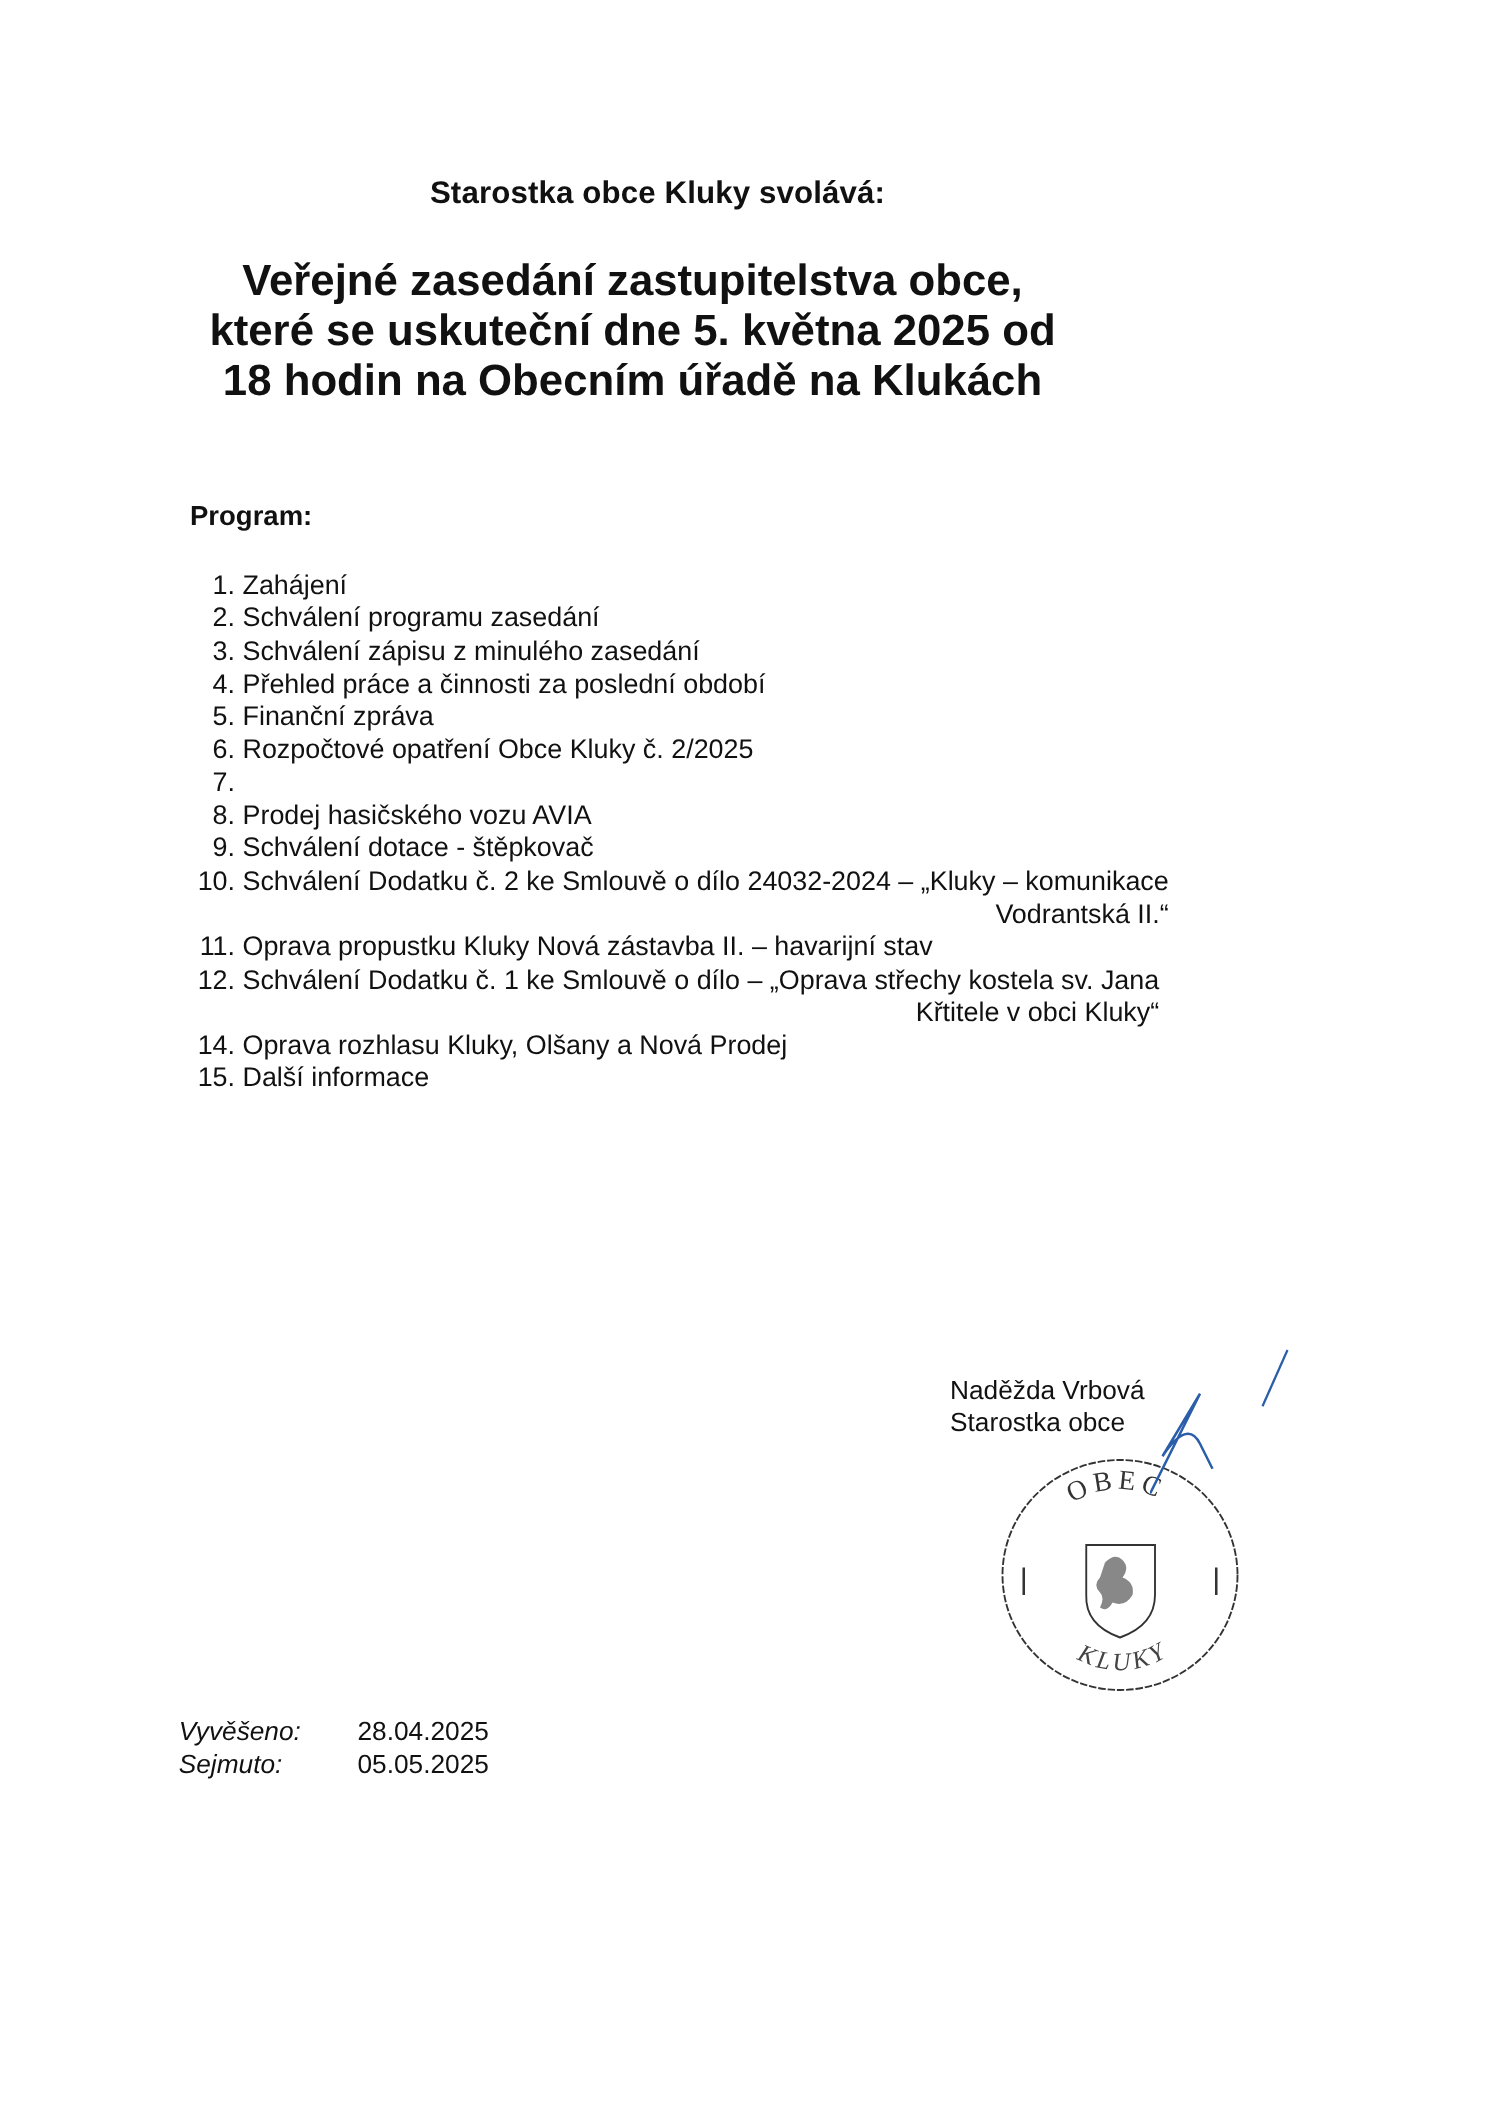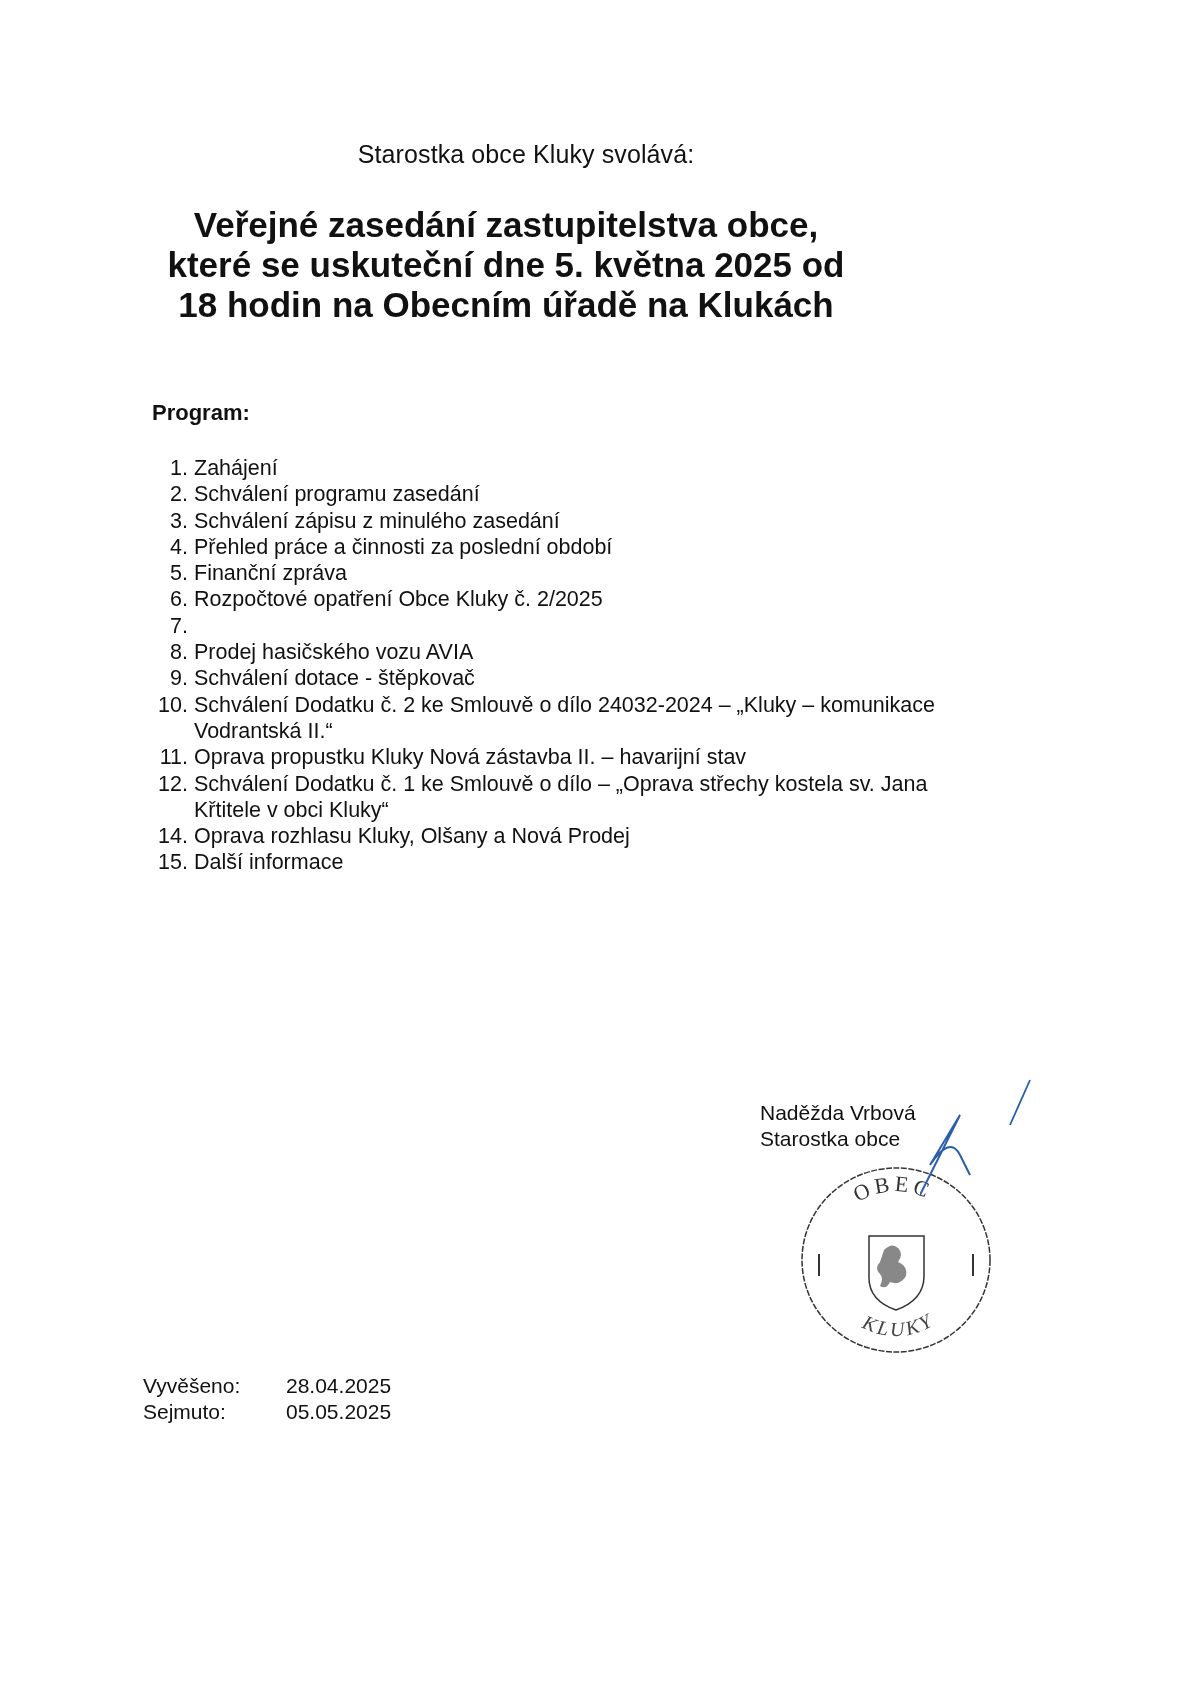--- a/index.html
+++ b/index.html
@@ -1,33 +1,33 @@
 <!DOCTYPE html>
 <html><head>
   <meta charset="utf-8">
   <style>
     html, body { margin: 0; padding: 0; background: #fefefe; }
     body { width: 1200px; height: 1696px; position: relative; overflow: hidden; font-family: "Liberation Sans", sans-serif; color: #111; }
     .page { position: absolute; inset: 0; background: #ffffff; }
-    .convener { position: absolute; top: 140px; left: 0; width: 1052px; text-align: center; font-weight: normal; font-size: 25px; letter-spacing: 0.1px; }
+    .convener { position: absolute; top: 140px; left: 0; width: 1052px; text-align: center; font-weight: bold; font-size: 25px; letter-spacing: 0.1px; }
     .title { position: absolute; top: 205px; left: 0; width: 1012px; text-align: center; font-weight: bold; font-size: 35px; line-height: 40px; }
     .program-label { position: absolute; top: 400px; left: 152px; font-weight: bold; font-size: 22px; text-align: center; }
     .agenda { position: absolute; top: 455px; left: 145px; margin: 0; padding: 0; list-style: none; font-size: 21.5px; line-height: 26.3px; }
     .agenda li { display: flex; }
     .agenda .num { width: 43px; text-align: right; padding-right: 6px; flex: none; }
     .agenda .num.two { width: 43px; }
-    .agenda .txt { white-space: pre-line; }
+    .agenda .txt { white-space: pre-line; text-align: right; }
     .signature-block { position: absolute; top: 1100px; left: 760px; width: 240px; text-align: left; font-size: 21px; line-height: 26px; }
     .signature-block .name { display: block; padding-right: 22px; }
     .signature-block .role { display: block; padding-right: 40px; }
     .stamp { position: absolute; left: 792px; top: 1158px; width: 208px; height: 200px; }
     .sig-scribble { position: absolute; left: 920px; top: 1075px; width: 140px; height: 120px; }
     .posted { position: absolute; top: 1373px; left: 143px; font-size: 21px; line-height: 26px; }
     .posted .row { display: flex; }
-    .posted .lbl { width: 143px; }
+    .posted .lbl { width: 143px; font-style: italic; }
   </style>
 </head>
 <body>
 
 <div class="page">
 
   <div class="convener">Starostka obce Kluky svolává:</div>
 
   <div class="title">
     <div>Veřejné zasedání zastupitelstva obce,</div>

